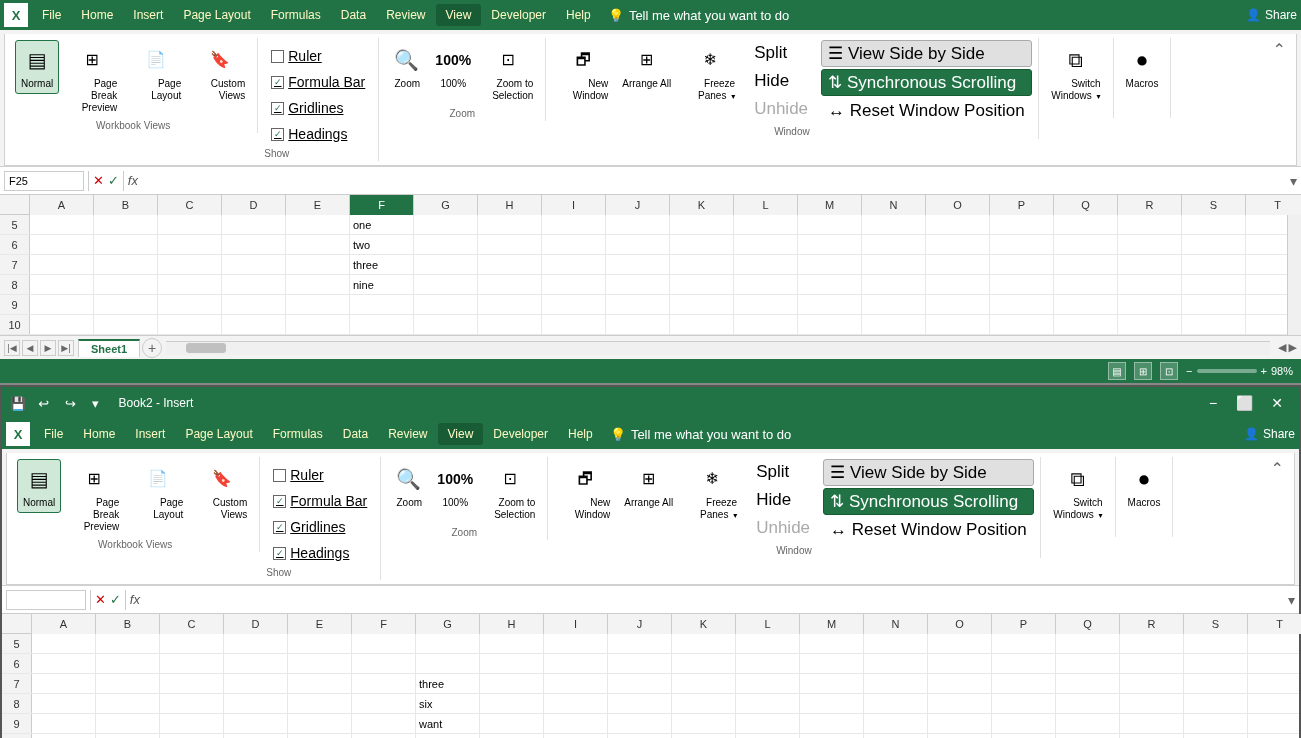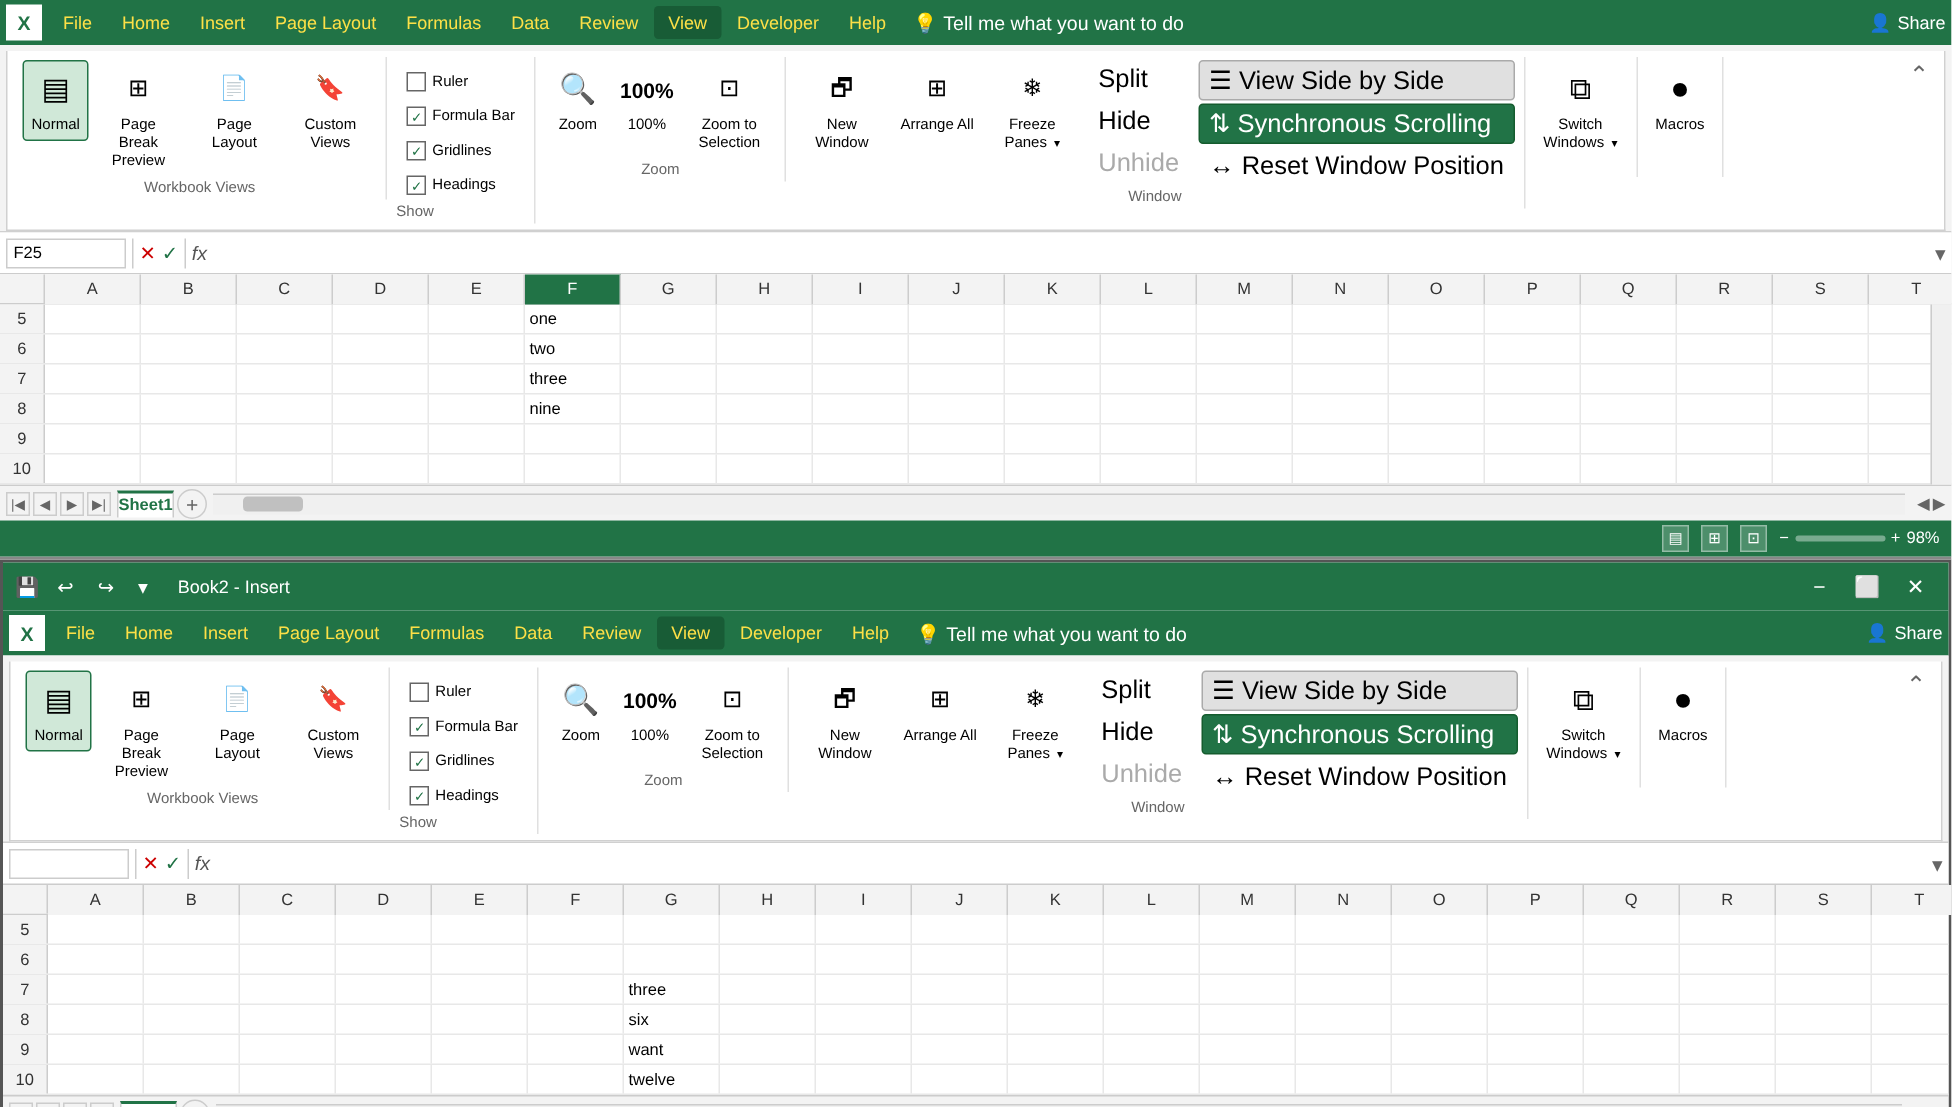--- a/index.html
+++ b/index.html
@@ -20,21 +20,21 @@
       height: 30px;
       padding: 0 4px;
     }
     .menu-bar .app-icon {
       width: 24px; height: 24px; margin-right: 4px;
       background: #fff;
       display: flex; align-items: center; justify-content: center;
       color: #217346; font-weight: bold; font-size: 13px;
     }
     .menu-item {
-      color: #fde047;
+      color: #fef9c3;
       padding: 4px 10px;
       cursor: pointer;
       font-size: 12px;
       border-radius: 3px;
     }
     .menu-item.active { background: #185c36; }
 
     
     .ribbon {
       background: #f3f3f3;
@@ -89,33 +89,35 @@
     .ribbon-btn .btn-icon {
       width: 32px; height: 32px;
       display: flex; align-items: center; justify-content: center;
       font-size: 20px;
     }
     .ribbon-btn .btn-label {
       font-size: 10px;
       margin-top: 2px;
       word-wrap: break-word;
       max-width: 50px;
+      text-align: right;
     }
 
     
     .ribbon-btn-sm {
       display: flex;
       flex-direction: row;
       align-items: center;
       padding: 2px 6px;
       cursor: pointer;
       border-radius: 3px;
-      font-size: 10px;
+      font-size: 14px;
       border: 1px solid transparent;
       white-space: nowrap;
+      text-decoration: underline;
     }
     .ribbon-btn-sm .checkbox {
       width: 13px; height: 13px;
       border: 1px solid #666;
       display: inline-flex; align-items: center; justify-content: center;
       margin-right: 4px;
       background: #fff;
       font-size: 10px;
     }
     .ribbon-btn-sm .checkbox.checked::after { content: '✓'; font-size: 9px; color: #217346; }
@@ -229,21 +231,21 @@
       width: 64px;
       min-width: 64px;
       border-right: 1px solid #e8e8e8;
       padding: 0 3px;
       font-size: 11px;
       display: flex;
       align-items: center;
       overflow: hidden;
     }
     .sheet-tab {
-      padding: 2px 0;
+      padding: 2px 12px;
       border: 1px solid #ccc;
       border-bottom: none;
       background: #f3f3f3;
       cursor: pointer;
       font-size: 11px;
       margin-right: 2px;
     }
     .sheet-tab.active {
       background: #fff;
       color: #217346;

